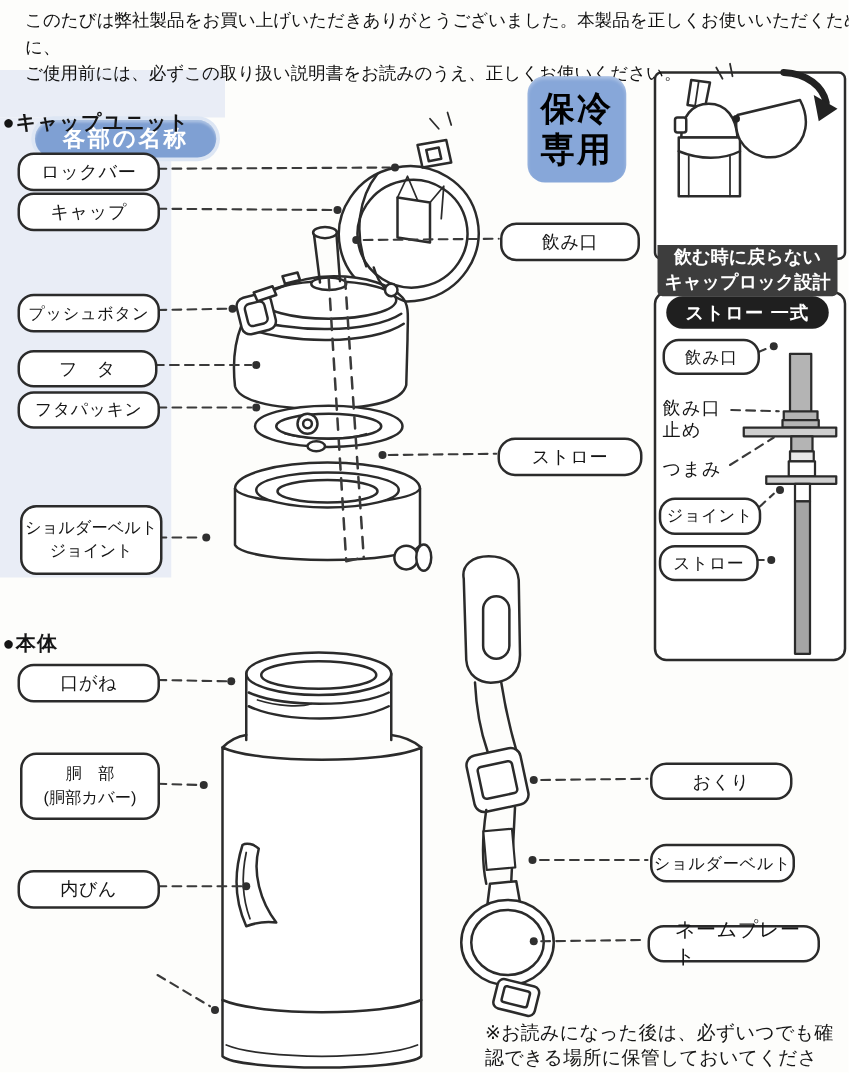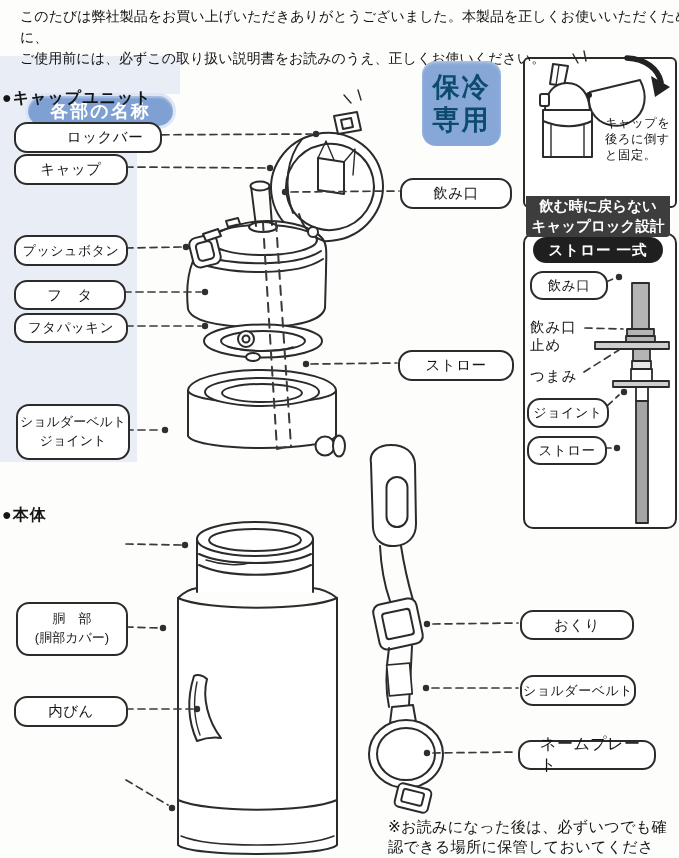--- a/index.html
+++ b/index.html
@@ -18,21 +18,21 @@
   .artsvg .solid{fill:#222;stroke:none;}
   .txt{position:absolute;z-index:3;}
   .intro{font-size:14px;line-height:1.5;color:#111;}
   .secpill{position:absolute;z-index:3;background:#7fa0d3;color:#fff;border-radius:16px;
            display:flex;align-items:center;justify-content:center;font-size:18px;font-weight:bold;
            letter-spacing:2px;box-shadow:inset 0 2px 2px rgba(255,255,255,.35), 0 0 0 3px #dde6f4;}
   .bullhead{font-size:16px;font-weight:bold;letter-spacing:1px;}
   .pill{position:absolute;z-index:3;background:#fff;border:2px solid #2b2b2b;border-radius:13px;
         display:flex;align-items:center;justify-content:center;font-size:14.5px;letter-spacing:.5px;}
   .pill2{flex-direction:column;line-height:1.45;font-size:13px;letter-spacing:0;}
-  .badge{position:absolute;z-index:3;background:#87a7d9;color:#0c4a6e;border-radius:14px;
+  .badge{position:absolute;z-index:3;background:#87a7d9;color:#000000;border-radius:14px;
          display:flex;flex-direction:column;align-items:center;justify-content:center;
          font-size:27px;font-weight:bold;line-height:1.2;letter-spacing:2px;
          box-shadow:inset 0 2px 3px rgba(255,255,255,.35);}
   .box{position:absolute;z-index:1;background:#fff;border:2.5px solid #2b2b2b;}
   .capbar{position:absolute;z-index:3;background:#3d3d3d;color:#fff;display:flex;flex-direction:column;
           align-items:center;justify-content:center;font-size:14.5px;font-weight:bold;line-height:1.35;
           border-radius:0 0 4px 4px;}
   .kittitle{position:absolute;z-index:3;background:#1f1f1f;color:#fff;border-radius:13px;
             display:flex;align-items:center;justify-content:center;font-size:14.5px;font-weight:bold;letter-spacing:1px;}
   .plain{font-size:14.5px;line-height:1.25;letter-spacing:1px;}
@@ -209,31 +209,26 @@
 
   <div class="secpill" style="left:28px;top:60px;width:145px;height:30px;margin-top:36px;">各部の名称</div>
 
   <div class="txt bullhead" style="left:2px;top:88px;">●キャップユニット</div>
 
   <div class="badge" style="left:422px;top:61px;width:79px;height:85px;">
     <span>保冷</span>
     <span>専用</span>
   </div>
 
-  <div class="txt caplocknote" style="left:605px;top:116px;width:68px;">
-    <span style="display:block">キャップを</span>
-    <span style="display:block">後ろに倒す</span>
-    <span style="display:block">と固定。</span>
-  </div>
   <div class="capbar" style="left:526px;top:160px;width:144px;height:41px;margin-top:36px;">
     <span>飲む時に戻らない</span>
     <span>キャップロック設計</span>
   </div>
 
-  <div class="pill" style="left:14px;top:122px;width:110px;height:27px;padding-left:34px;">ロックバー</div>
+  <div class="pill" style="left:14px;top:122px;width:110px;height:27px;">ロックバー</div>
   <div class="pill" style="left:14px;top:154px;width:110px;height:27px;font-family:Liberation Serif, serif;">キャップ</div>
   <div class="pill" style="left:400px;top:178px;width:108px;height:27px;">飲み口</div>
   <div class="pill" style="left:14px;top:235px;width:110px;height:27px;font-size:13px;">プッシュボタン</div>
   <div class="pill" style="left:14px;top:280px;width:108px;height:26px;">フ　タ</div>
   <div class="pill" style="left:14px;top:313px;width:110px;height:26px;font-size:13.5px;">フタパッキン</div>
   <div class="pill" style="left:398px;top:350px;width:112px;height:27px;border-radius:14px;">ストロー</div>
   <div class="pill pill2" style="left:16px;top:404px;width:110px;height:52px;">
     <span>ショルダーベルト</span>
     <span>ジョイント</span>
   </div>
@@ -242,20 +237,21 @@
   <div class="pill" style="left:530px;top:271px;width:74px;height:25px;border-radius:13px;font-size:13.5px;">飲み口</div>
   <div class="txt plain" style="left:530px;top:318px;">
     <span style="display:block">飲み口</span>
     <span style="display:block">止め</span>
   </div>
   <div class="txt plain" style="left:530px;top:367px;">つまみ</div>
   <div class="pill" style="left:527px;top:398px;width:78px;height:26px;border-radius:13px;font-size:13px;">ジョイント</div>
   <div class="pill" style="left:527px;top:436px;width:76px;height:25px;border-radius:13px;font-size:13.5px;">ストロー</div>
 
   <div class="txt bullhead" style="left:2px;top:505px;">●本体</div>
+  <div class="pill" style="left:14px;top:531px;width:110px;height:27px;">口がね</div>
   <div class="pill pill2" style="left:16px;top:602px;width:108px;height:50px;">
     <span>胴　部</span>
     <span>(胴部カバー)</span>
   </div>
   <div class="pill" style="left:14px;top:696px;width:110px;height:27px;">内びん</div>
   <div class="pill" style="left:520px;top:610px;width:110px;height:26px;">おくり</div>
   <div class="pill" style="left:520px;top:675px;width:112px;height:27px;font-size:13px;">ショルダーベルト</div>
   <div class="pill" style="left:518px;top:740px;width:114px;height:26px;font-size:16px;padding-left:20px;">ネームプレート</div>
 
   <div class="txt note" style="left:388px;top:817px;width:290px;">

